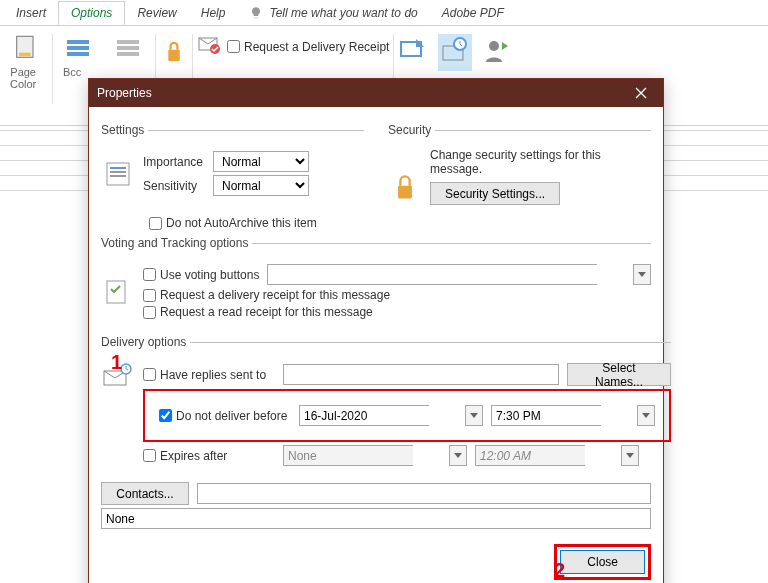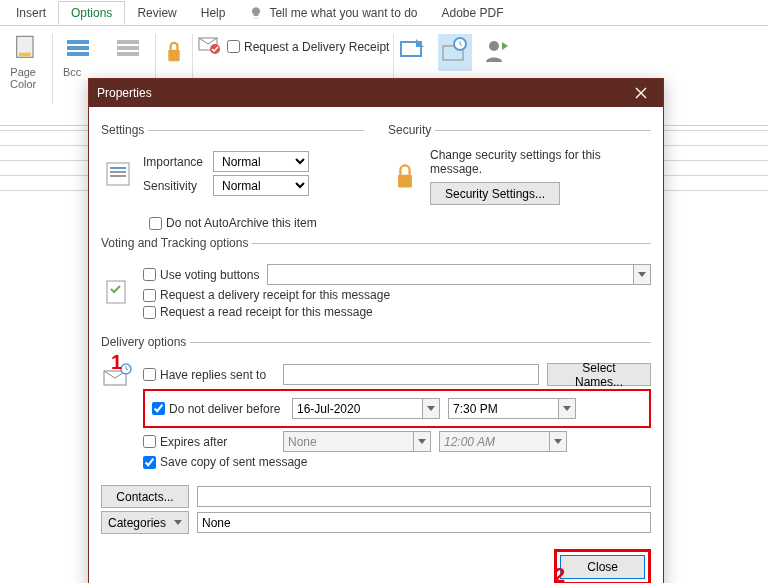--- a/index.html
+++ b/index.html
@@ -20,20 +20,21 @@
     align-items: center;
     border-bottom: 1px solid #d0d0d0;
     height: 26px;
     padding-left: 4px;
     gap: 0;
   }
   .tab {
     padding: 4px 12px;
     color: #444;
     cursor: default;
+    font-style: italic;
   }
   .tab.active {
     color: #15803d;
     border: 1px solid #d0d0d0;
     border-bottom: 1px solid #fff;
     background: #fff;
     margin-bottom: -1px;
   }
   .tell-me { display: flex; align-items: center; gap: 6px; }
   .bulb-icon { width: 14px; height: 14px; }
@@ -103,31 +104,31 @@
     padding: 1px 4px;
   }
   .btn {
     font: inherit;
     border: 1px solid #adadad;
     background: #e7e7e7;
     padding: 3px 14px;
     height: 23px;
     display:inline-flex; align-items:center; justify-content:center;
   }
-  .dropdown { display:flex; align-items:center; }
+  .dropdown { display:flex; align-items:center;gap:36px; }
   .dropdown .txt { border-right:none; }
   .dd-btn {
     width: 18px; height:21px; border:1px solid #a7a7a7; background:#f3f3f3;
     display:flex;align-items:center;justify-content:center;
   }
   .long-input { flex:1; }
   .indent { padding-left: 48px; }
   .disabled-input { background:#f3f3f3; color:#888; }
 
-  .highlight-red { border: 2px solid #e6000a; padding: 7px; }
+  .highlight-red { border: 2px solid #e6000a; padding: 14px; }
   .callout {
     position:absolute; color:#e6000a; font-weight:bold; font-size:20px;
   }
   .close-row { display:flex; justify-content:flex-end; padding-top:12px; }
   .close-box { border:3px solid #e6000a; padding:3px; }
   .close-btn {
     font:inherit; border:1px solid #0078d4; background:#e7e7e7;
     padding:4px 26px;
   }
 
@@ -283,21 +284,21 @@
               <select style="width:96px">
                 <option>Normal</option>
               </select>
             </div>
           </div>
         </div>
       </fieldset>
 
       <fieldset style="flex:1">
         <legend>Security</legend>
-        <div class="row" style="align-items:center">
+        <div class="row" style="align-items:flex-end">
           <div class="icon-med">
             <svg width="28" height="30" viewBox="0 0 24 26">
                 <rect x="6" y="11" width="12" height="11" rx="1" fill="#e8a33d"></rect>
                 <path d="M8 11V7a4 4 0 018 0v4" fill="none" stroke="#e8a33d" stroke-width="2"></path>
               </svg>
           </div>
           <div style="flex:1">
             <div style="margin-bottom:6px">Change security settings for this message.</div>
             <button class="btn">Security Settings...</button>
           </div>
@@ -412,41 +413,29 @@
             <div class="dropdown">
               <input class="txt disabled-input" style="width: 110px; font-style: italic;" disabled="" value="12:00 AM">
               <div class="dd-btn">
                   <svg width="8" height="6" viewBox="0 0 8 6">
                     <path d="M0 0l4 5 4-5z" fill="#666"></path>
                   </svg>
                 </div>
             </div>
           </div>
 
-          <div class="row">
-            <label class="chk">
-              <input type="checkbox" checked="" style="">
-              <span>Save copy of sent message</span>
-            </label>
-          </div>
         </div>
       </div>
     </fieldset>
 
     <div class="row">
       <button class="btn" style="width:88px">Contacts...</button>
       <input class="txt long-input" style="">
     </div>
     <div class="row">
-      <button class="btn" style="width:88px;display:flex;justify-content:space-between;padding:3px 6px">
-        <span>Categories</span>
-        <svg width="8" height="6" viewBox="0 0 8 6">
-            <path d="M0 0l4 5 4-5z" fill="#666"></path>
-          </svg>
-      </button>
       <input class="txt long-input" value="None" style="">
     </div>
 
     <div class="close-row">
       <span class="close-box">
         <button class="close-btn">Close</button>
       </span>
     </div>
 
   </div>

